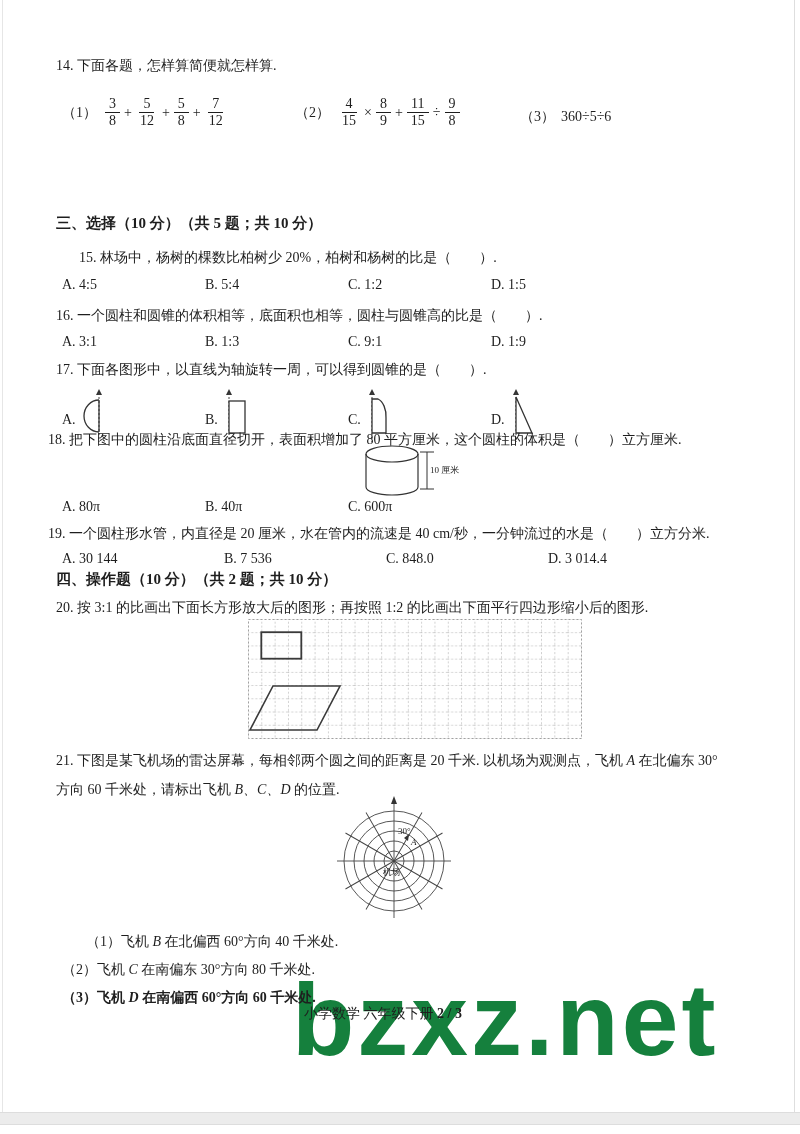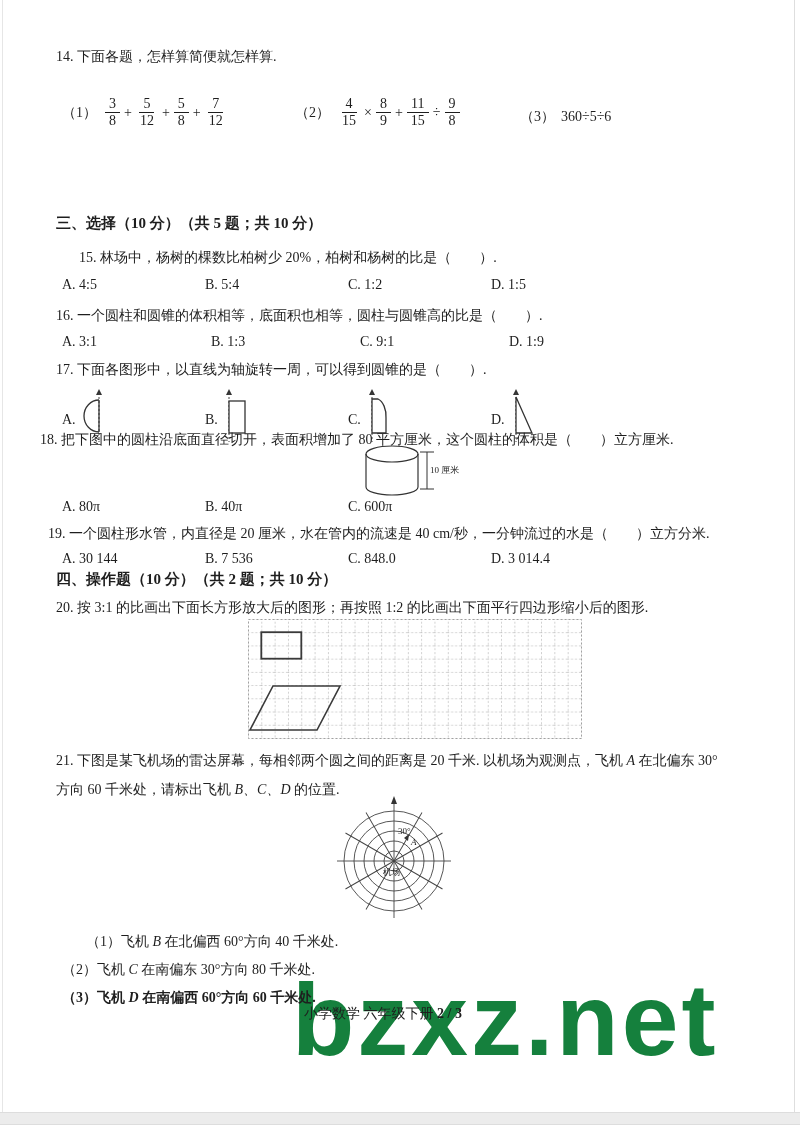--- a/index.html
+++ b/index.html
@@ -31,21 +31,21 @@
 </head>
 <body>
 
 <div class="page">
   <div class="watermark">bzxz.net</div>
   <div class="edge-l"></div>
   <div class="edge-r"></div>
 
   <div class="content">
 
-    <div class="abs qtext" style="left:56px;top:46px;">14. 下面各题，怎样算简便就怎样算.</div>
+    <div class="abs qtext" style="left:56px;top:55px;">14. 下面各题，怎样算简便就怎样算.</div>
 
     <div class="frac-expr" style="left:62px;top:96px;">
       <span class="exprlabel">（1）</span>
       <span class="frac">
           <span class="num">3</span>
           <span class="den">8</span>
         </span>
       <span class="op">+</span>
       <span class="frac">
           <span class="num">5</span>
@@ -95,21 +95,21 @@
 
     <div class="abs qtext" style="left:56px;top:247px;margin-left:23px;">15. 林场中，杨树的棵数比柏树少 20%，柏树和杨树的比是（　　）.</div>
     <div class="optrow" style="top:277px;">
       <span class="optcell">A. 4:5</span>
       <span class="optcell">B. 5:4</span>
       <span class="optcell">C. 1:2</span>
       <span class="optcell">D. 1:5</span>
     </div>
 
     <div class="abs qtext" style="left:56px;top:305px;">16. 一个圆柱和圆锥的体积相等，底面积也相等，圆柱与圆锥高的比是（　　）.</div>
-    <div class="optrow" style="top:334px;gap:6px;">
+    <div class="optrow" style="top:334px;">
       <span class="optcell">A. 3:1</span>
       <span class="optcell">B. 1:3</span>
       <span class="optcell">C. 9:1</span>
       <span class="optcell">D. 1:9</span>
     </div>
 
     <div class="abs qtext" style="left:56px;top:359px;">17. 下面各图形中，以直线为轴旋转一周，可以得到圆锥的是（　　）.</div>
 
     <div class="optrow" style="top:388px;">
       <span class="optcell">
@@ -140,41 +140,41 @@
       <span class="optcell">
         <span>D.</span>
         <svg width="30" height="56" viewBox="0 0 30 56" style="vertical-align:-20px">
           <polygon points="8,1 5,7 11,7" fill="#333"></polygon>
           <line x1="8" y1="5" x2="8" y2="54" stroke="#444" stroke-width="1" stroke-dasharray="2 2"></line>
           <path d="M8 9 L8 45 L24 45 Z" fill="#fff" stroke="#333" stroke-width="1.3"></path>
         </svg>
       </span>
     </div>
 
-    <div class="abs qtext" style="left:40px;top:429px;">18. 把下图中的圆柱沿底面直径切开，表面积增加了 80 平方厘米，这个圆柱的体积是（　　）立方厘米.</div>
+    <div class="abs qtext" style="left:48px;top:429px;">18. 把下图中的圆柱沿底面直径切开，表面积增加了 80 平方厘米，这个圆柱的体积是（　　）立方厘米.</div>
 
     <svg class="abs" style="left:362px;top:443px;" width="110" height="56" viewBox="0 0 110 56">
       <ellipse cx="30" cy="11" rx="26" ry="8" fill="#fff" stroke="#333" stroke-width="1.2"></ellipse>
       <line x1="4" y1="11" x2="4" y2="44" stroke="#333" stroke-width="1.2"></line>
       <line x1="56" y1="11" x2="56" y2="44" stroke="#333" stroke-width="1.2"></line>
       <path d="M4 44 A26 8 0 0 0 56 44" fill="none" stroke="#333" stroke-width="1.2"></path>
       <line x1="58" y1="9" x2="72" y2="9" stroke="#333" stroke-width="1"></line>
       <line x1="58" y1="46" x2="72" y2="46" stroke="#333" stroke-width="1"></line>
       <line x1="65" y1="9" x2="65" y2="46" stroke="#333" stroke-width="1"></line>
       <text x="68" y="30" font-size="9" fill="#1e1e1e">10 厘米</text>
     </svg>
 
     <div class="optrow" style="top:499px;">
       <span class="optcell">A. 80π</span>
       <span class="optcell">B. 40π</span>
       <span class="optcell">C. 600π</span>
     </div>
 
     <div class="abs qtext" style="left:48px;top:523px;">19. 一个圆柱形水管，内直径是 20 厘米，水在管内的流速是 40 cm/秒，一分钟流过的水是（　　）立方分米.</div>
-    <div class="optrow" style="top:551px;">
+    <div class="optrow" style="top:551px;gap:19px;">
       <span class="optcell">A. 30 144</span>
       <span class="optcell">B. 7 536</span>
       <span class="optcell">C. 848.0</span>
       <span class="optcell">D. 3 014.4</span>
     </div>
 
     <div class="abs sechead" style="left:56px;top:570px;">四、操作题（10 分）（共 2 题；共 10 分）</div>
 
     <div class="abs qtext" style="left:56px;top:597px;">20. 按 3:1 的比画出下面长方形放大后的图形；再按照 1:2 的比画出下面平行四边形缩小后的图形.</div>
 

